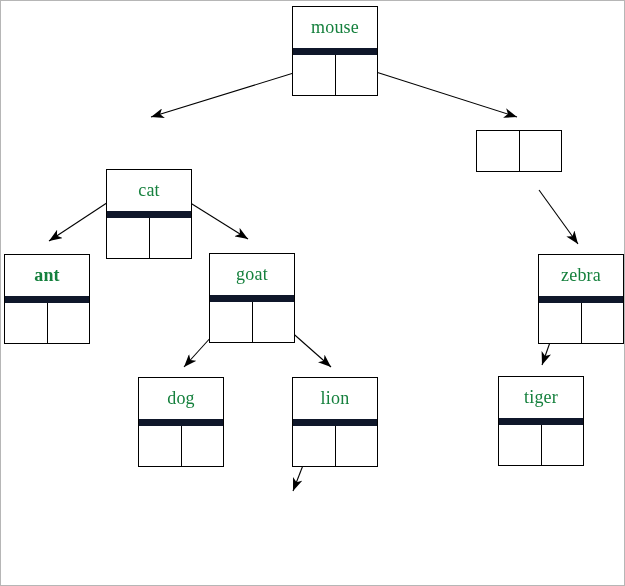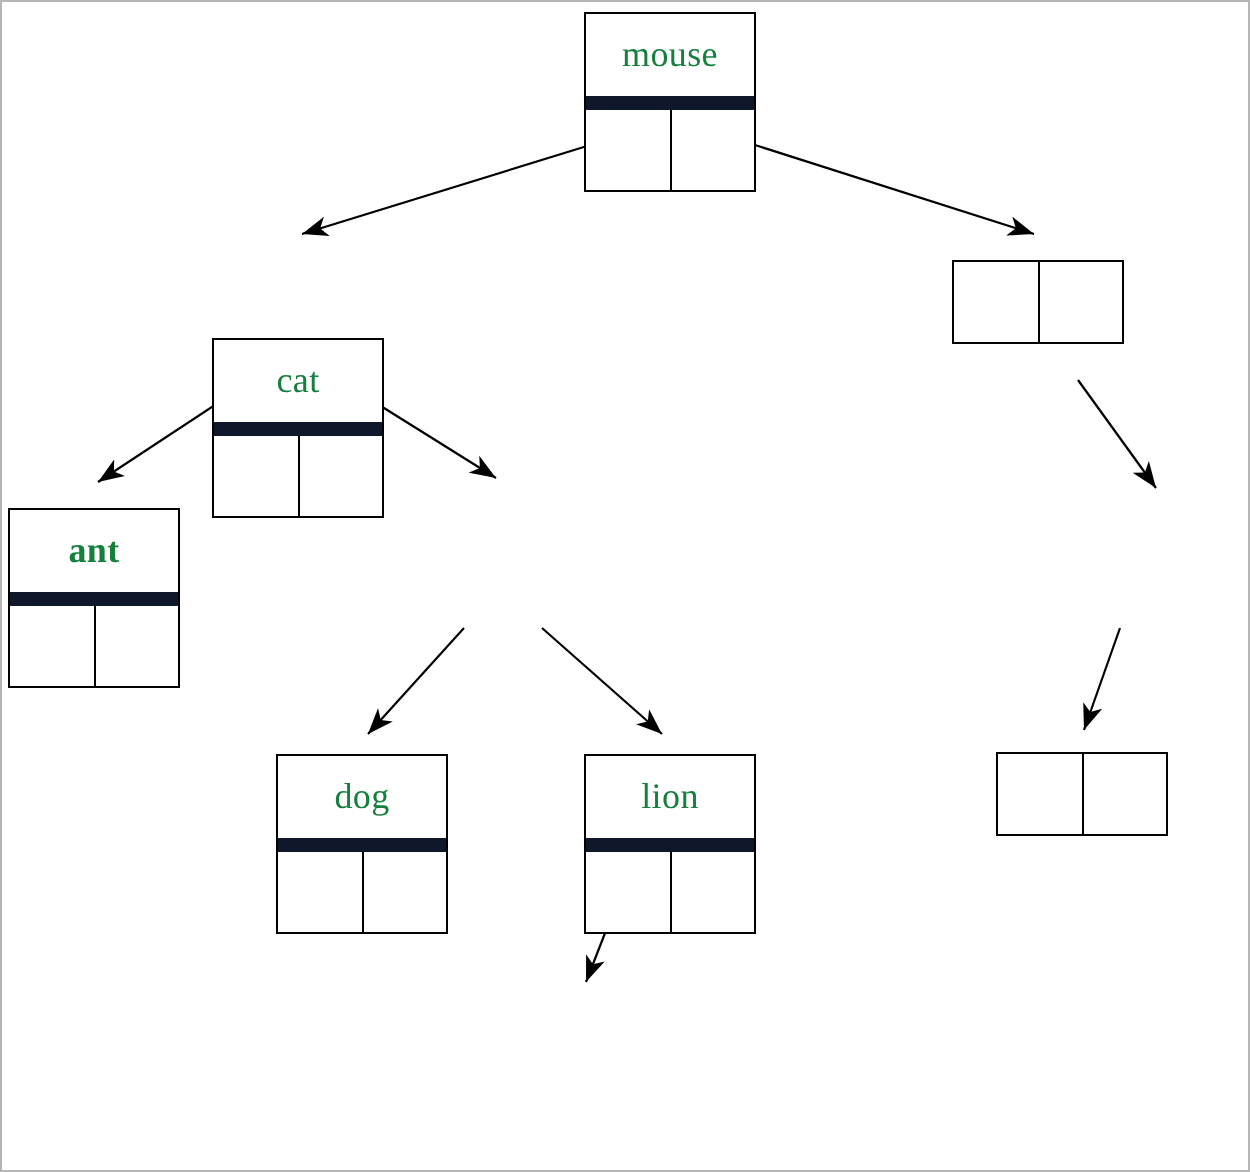--- a/index.html
+++ b/index.html
@@ -98,39 +98,54 @@
   </div>
 
   <div class="node" style="left:3px; top:253px;font-weight:bold;">
     <div class="node-label">ant</div>
     <div class="node-cells">
       <div class="cell cell-left"></div>
       <div class="cell"></div>
     </div>
   </div>
 
+  <div class="node" style="left:208px; top:252px;">
+    <div class="node-label">goat</div>
+    <div class="node-cells">
+      <div class="cell cell-left"></div>
+      <div class="cell"></div>
+    </div>
+  </div>
 
+  <div class="node" style="left:537px; top:253px;">
+    <div class="node-label">zebra</div>
+    <div class="node-cells">
+      <div class="cell cell-left"></div>
+      <div class="cell"></div>
+    </div>
+  </div>
 
   <div class="node" style="left:137px; top:376px;text-align:right;">
     <div class="node-label">dog</div>
     <div class="node-cells">
       <div class="cell cell-left"></div>
       <div class="cell"></div>
     </div>
   </div>
 
   <div class="node" style="left:291px; top:376px;text-align:right;">
     <div class="node-label">lion</div>
     <div class="node-cells">
       <div class="cell cell-left"></div>
       <div class="cell"></div>
     </div>
   </div>
 
   <div class="node" style="left:497px; top:375px;">
+    <div class="node-label">tiger</div>
     <div class="node-cells">
       <div class="cell cell-left"></div>
       <div class="cell"></div>
     </div>
   </div>
 
 
 </div>
 
 </body></html>

